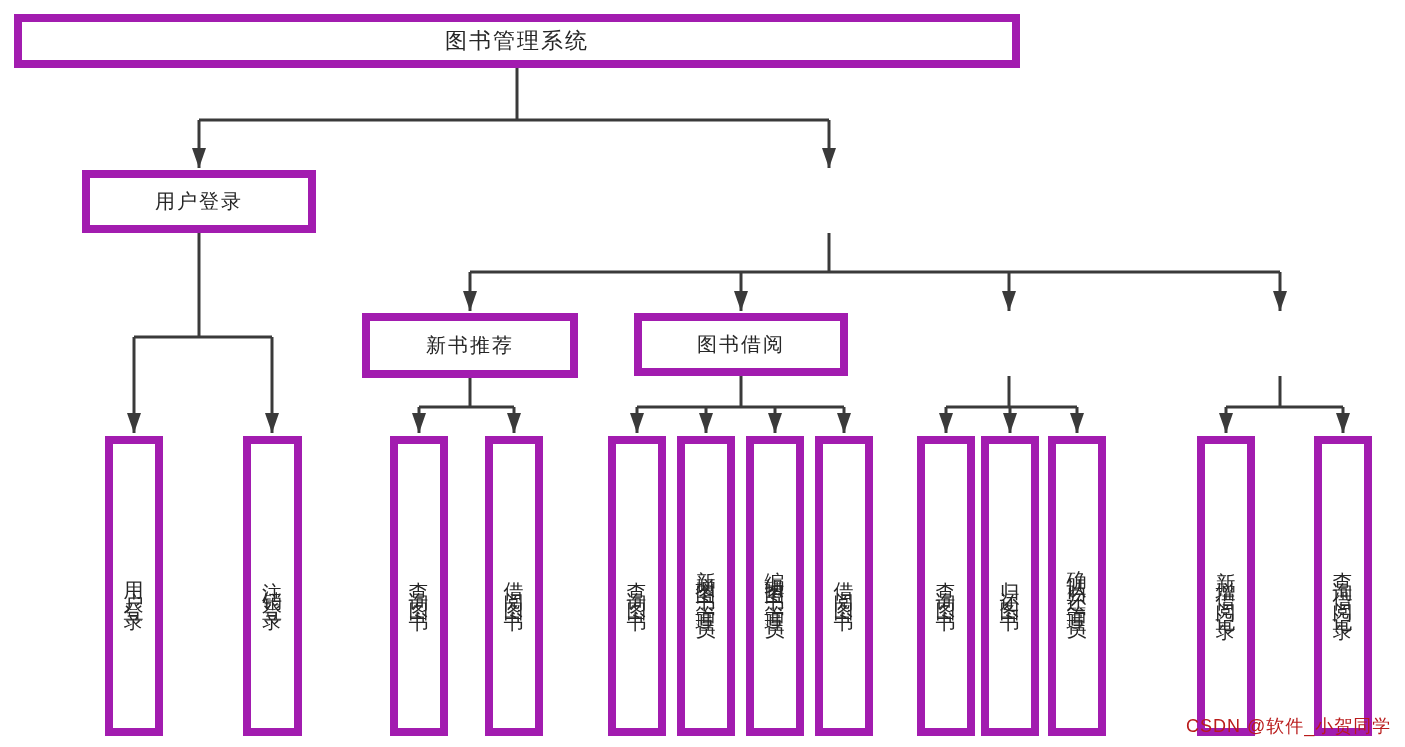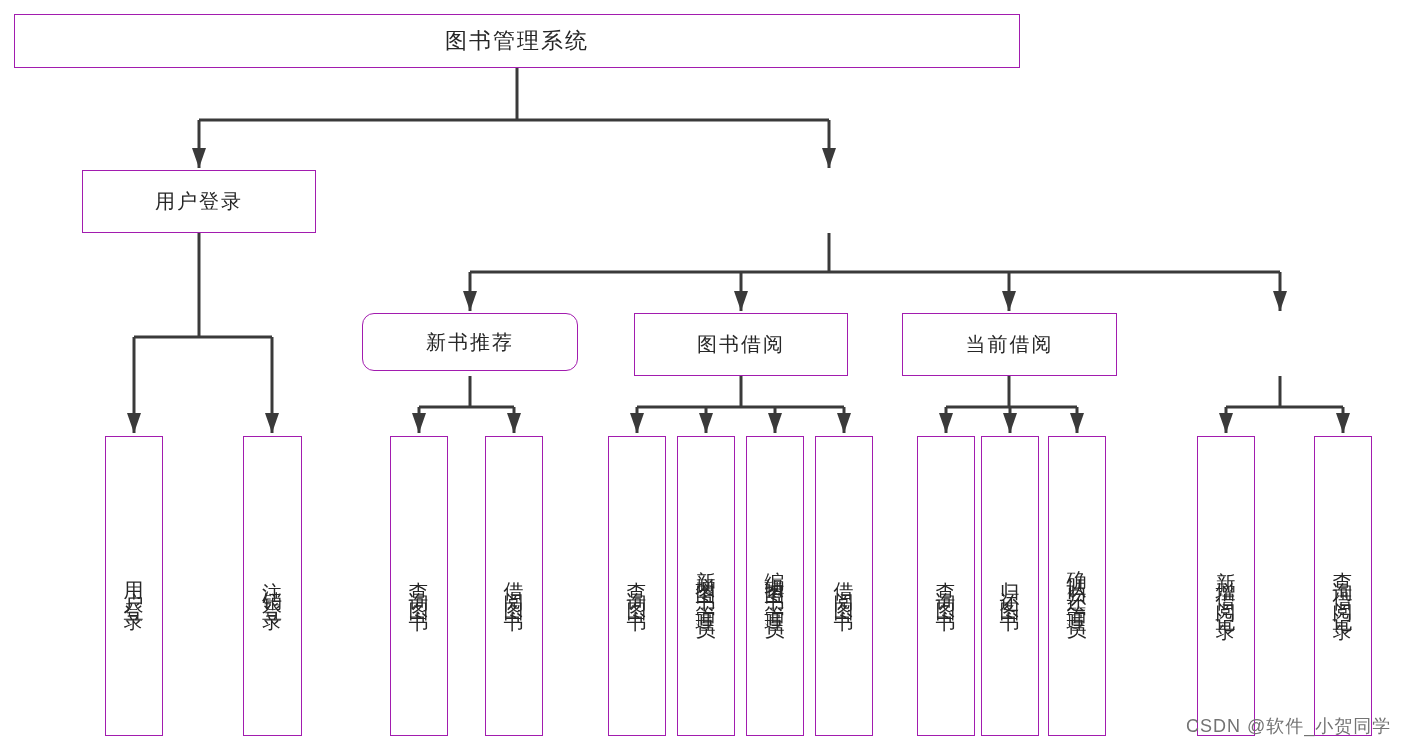--- a/index.html
+++ b/index.html
@@ -3,32 +3,32 @@
 <meta charset="utf-8">
 <style>
   html,body{margin:0;padding:0;background:#ffffff;}
   .canvas{
     position:relative;width:1405px;height:747px;background:#ffffff;
     font-family:"Liberation Sans","DejaVu Sans",sans-serif;color:#262626;overflow:hidden;
   }
   svg.wires{position:absolute;left:0;top:0;width:1405px;height:747px;}
   .node{
     position:absolute;box-sizing:border-box;background:#ffffff;
-    border:1px solid #a21caf;display:flex;align-items:center;justify-content:center;
+    border:8px solid #a21caf;display:flex;align-items:center;justify-content:center;
   }
   .hnode{font-size:20px;letter-spacing:2px;}
   .hnode.root{font-size:22px;}
   .vnode span{
     writing-mode:vertical-rl;text-orientation:mixed;
     font-size:20px;letter-spacing:10px;line-height:1;
   }
   .vnode.long span{letter-spacing:7px;}
   .watermark{
     position:absolute;left:1186px;top:714px;z-index:5;
-    font-size:18px;letter-spacing:1px;color:#737373;white-space:nowrap;
+    font-size:18px;letter-spacing:1px;color:#b91c1c;white-space:nowrap;
   }
 </style>
 </head>
 <body>
 
 <div class="canvas">
 
   <svg class="wires" viewBox="0 0 1405 747">
     <defs>
       <marker id="arr" markerUnits="userSpaceOnUse" markerWidth="22" markerHeight="16" refX="20" refY="7" orient="auto">
@@ -94,28 +94,25 @@
   </svg>
 
   <div class="node hnode root" style="left:14px;top:14px;width:1006px;height:54px;">
     <span>图书管理系统</span>
   </div>
 
   <div class="node hnode" style="left:82px;top:170px;width:234px;height:63px;">
     <span>用户登录</span>
   </div>
 
-  <div class="node hnode" style="left:362px;top:313px;width:216px;height:58px;border-radius:12px;">
+  <div class="node hnode" style="left:362px;top:313px;width:216px;height:65px;">
     <span>新书推荐</span>
   </div>
   <div class="node hnode" style="left:634px;top:313px;width:214px;height:63px;">
     <span>图书借阅</span>
-  </div>
-  <div class="node hnode" style="left:902px;top:313px;width:215px;height:63px;">
-    <span>当前借阅</span>
   </div>
 
   <div class="node vnode" style="left:105px;top:436px;width:58px;height:300px;">
     <span>用户登录</span>
   </div>
   <div class="node vnode" style="left:243px;top:436px;width:59px;height:300px;">
     <span>注销登录</span>
   </div>
 
   <div class="node vnode" style="left:390px;top:436px;width:58px;height:300px;">

